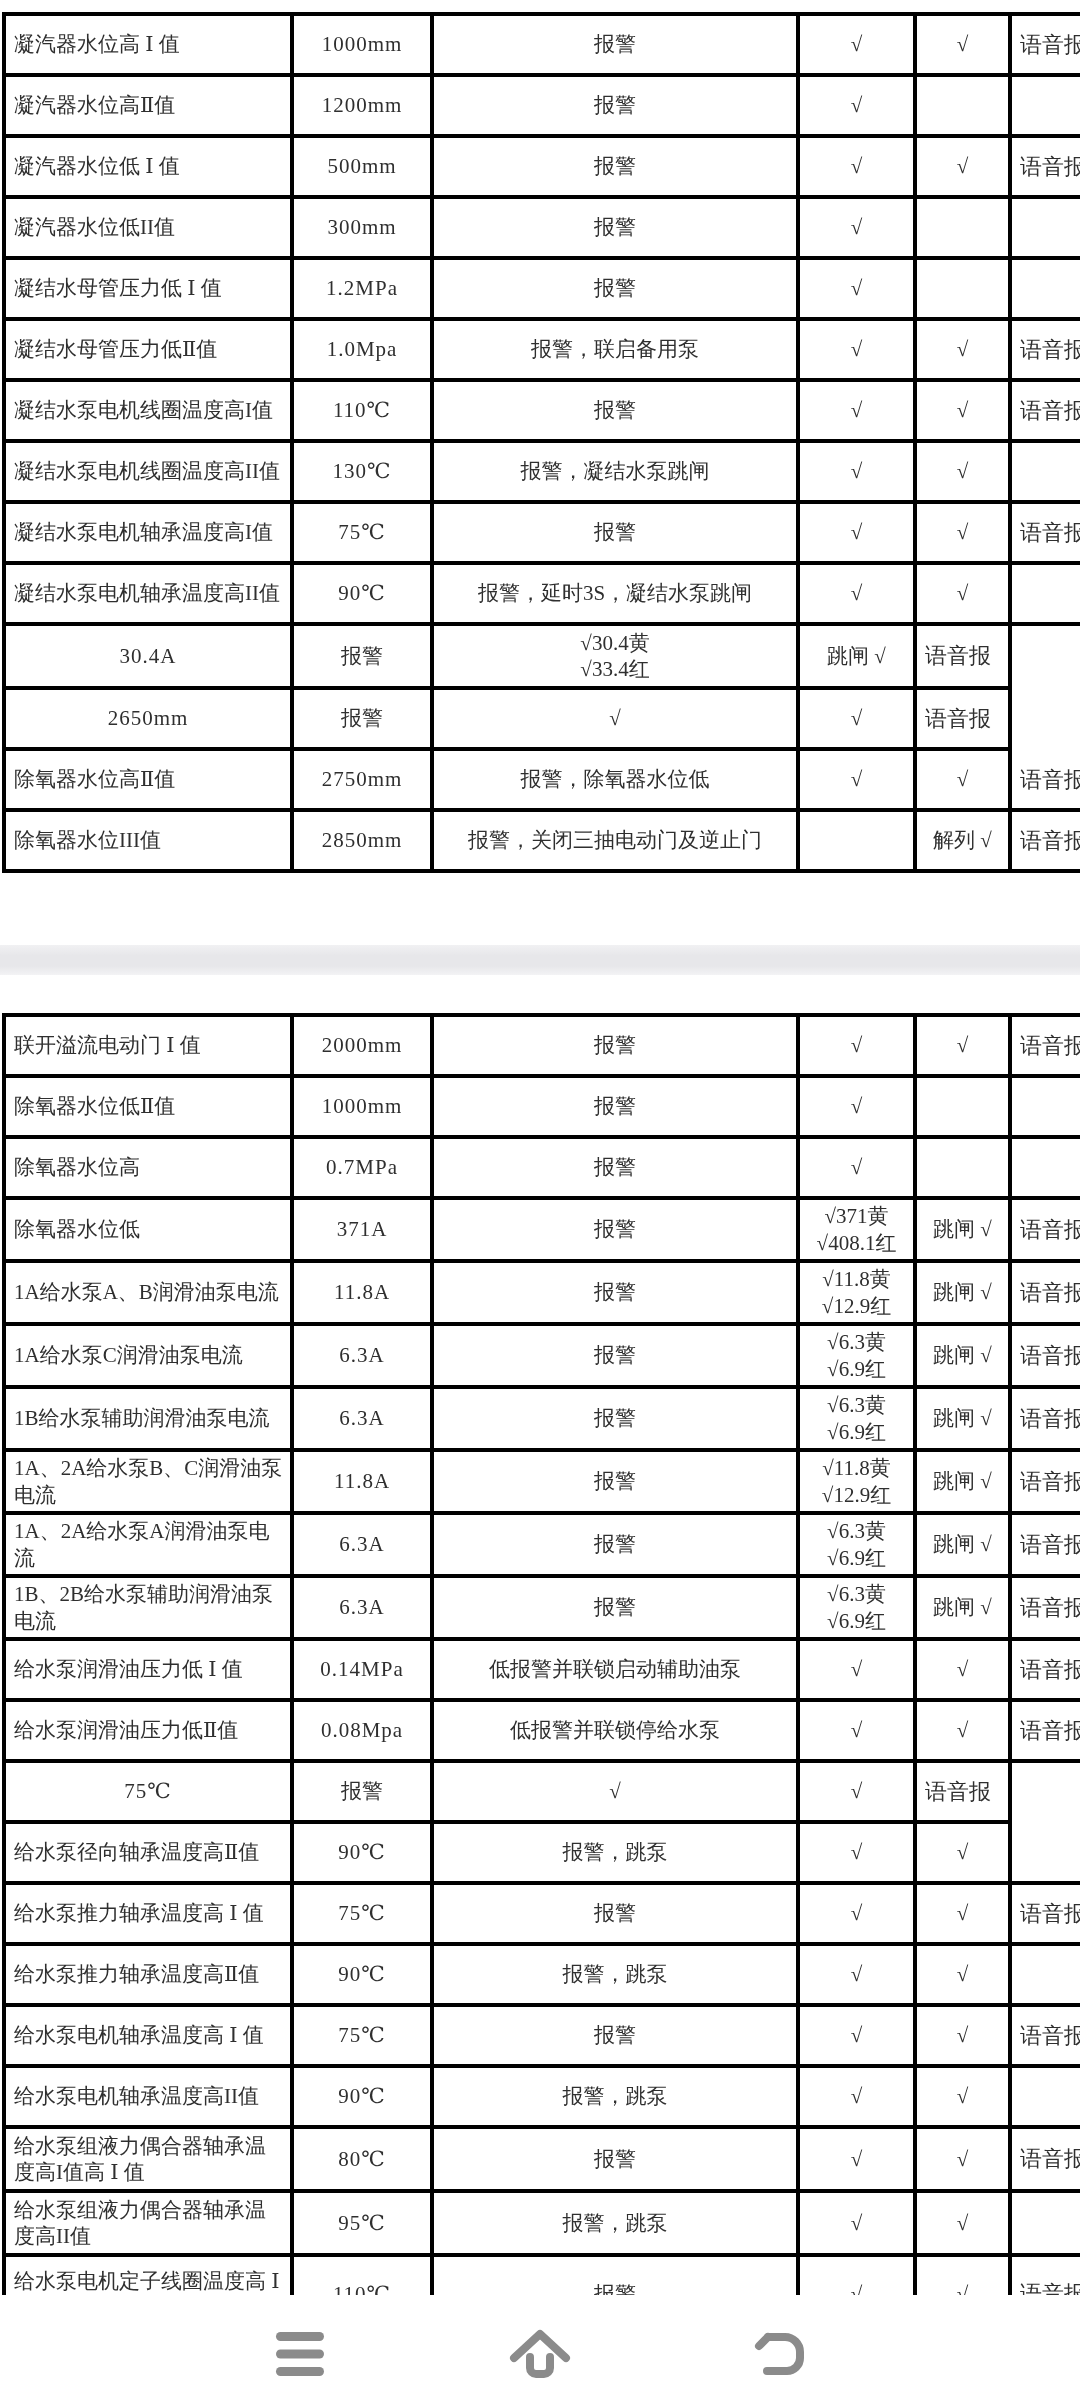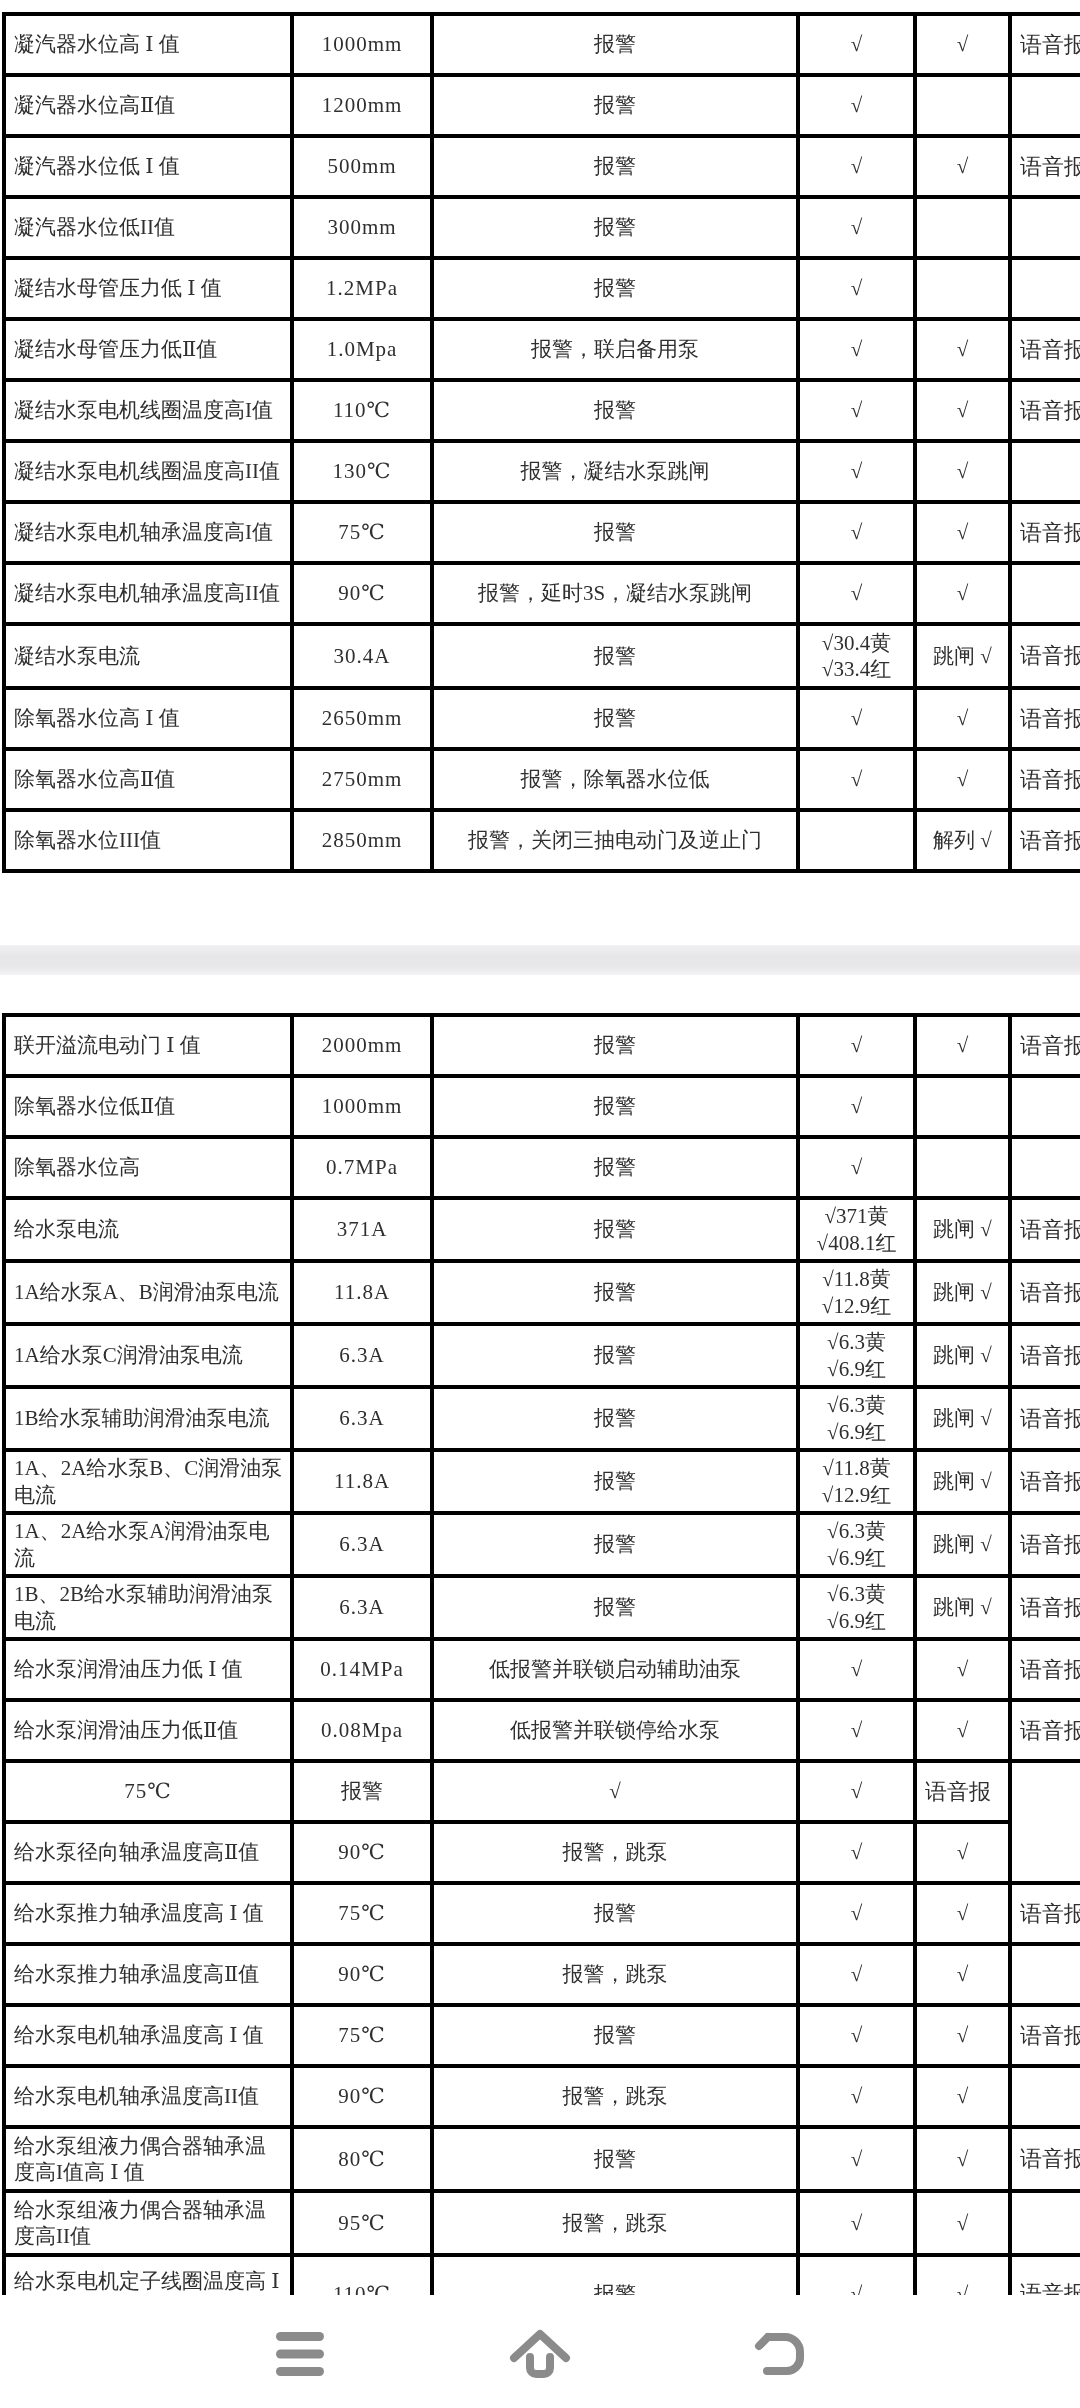--- a/index.html
+++ b/index.html
@@ -158,30 +158,28 @@
       </div>
       <div class="trow">
         <div class="cell c-name">凝结水泵电机轴承温度高II值</div>
         <div class="cell c-value">90℃</div>
         <div class="cell c-action">报警，延时3S，凝结水泵跳闸</div>
         <div class="cell c-check1">√</div>
         <div class="cell c-check2">√</div>
         <div class="cell c-voice"></div>
       </div>
       <div class="trow">
-        <div class="cell c-name">凝结水泵电流</div>
         <div class="cell c-value">30.4A</div>
         <div class="cell c-action">报警</div>
         <div class="cell c-check1">√30.4黄
 √33.4红</div>
         <div class="cell c-check2">跳闸 √</div>
         <div class="cell c-voice">语音报</div>
       </div>
       <div class="trow">
-        <div class="cell c-name">除氧器水位高 Ⅰ 值</div>
         <div class="cell c-value">2650mm</div>
         <div class="cell c-action">报警</div>
         <div class="cell c-check1">√</div>
         <div class="cell c-check2">√</div>
         <div class="cell c-voice">语音报</div>
       </div>
       <div class="trow">
         <div class="cell c-name">除氧器水位高Ⅱ值</div>
         <div class="cell c-value">2750mm</div>
         <div class="cell c-action">报警，除氧器水位低</div>
@@ -218,21 +216,21 @@
       </div>
       <div class="trow">
         <div class="cell c-name">除氧器水位高</div>
         <div class="cell c-value">0.7MPa</div>
         <div class="cell c-action">报警</div>
         <div class="cell c-check1">√</div>
         <div class="cell c-check2"></div>
         <div class="cell c-voice"></div>
       </div>
       <div class="trow">
-        <div class="cell c-name">给水泵电流</div>
+        <div class="cell c-name">除氧器水位低</div>
         <div class="cell c-value">371A</div>
         <div class="cell c-action">报警</div>
         <div class="cell c-check1">√371黄
 √408.1红</div>
         <div class="cell c-check2">跳闸 √</div>
         <div class="cell c-voice">语音报</div>
       </div>
       <div class="trow">
         <div class="cell c-name">1A给水泵A、B润滑油泵电流</div>
         <div class="cell c-value">11.8A</div>

